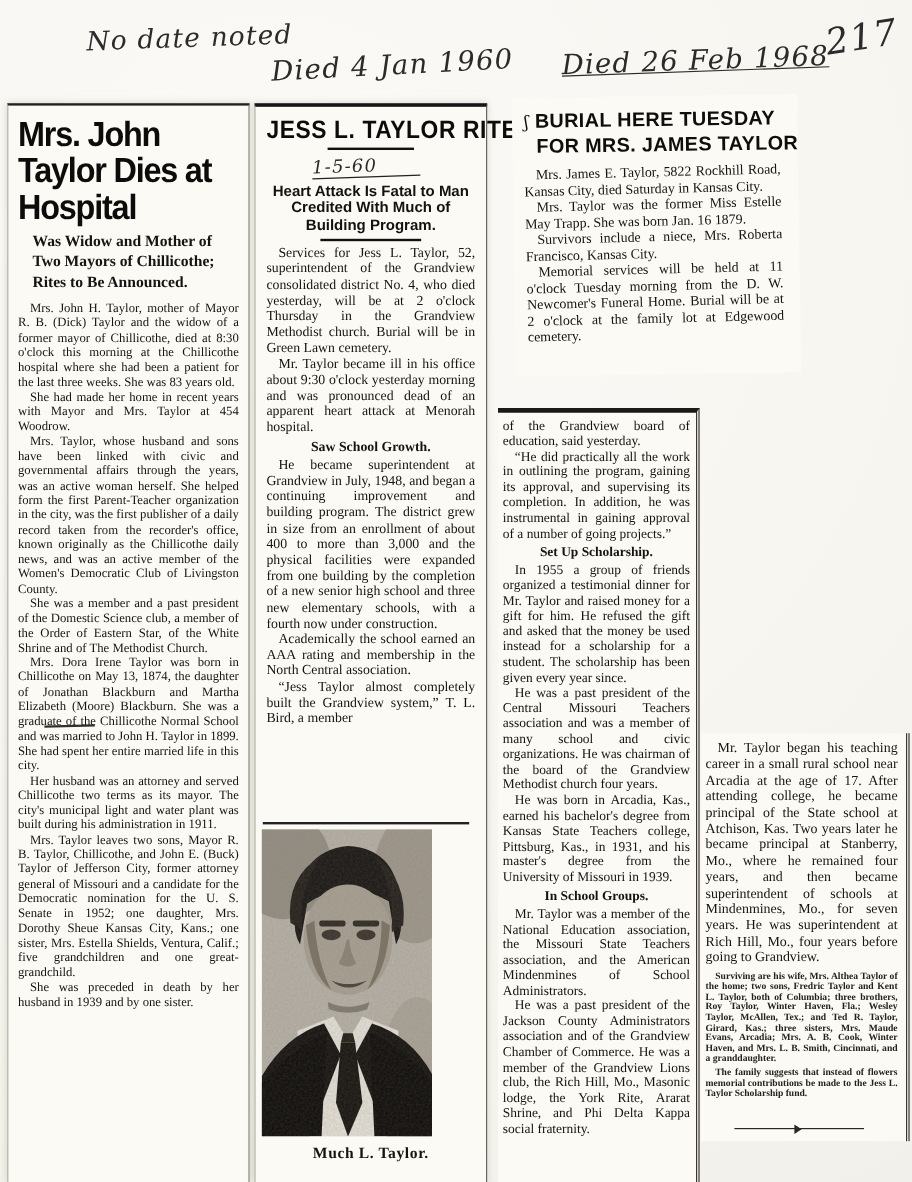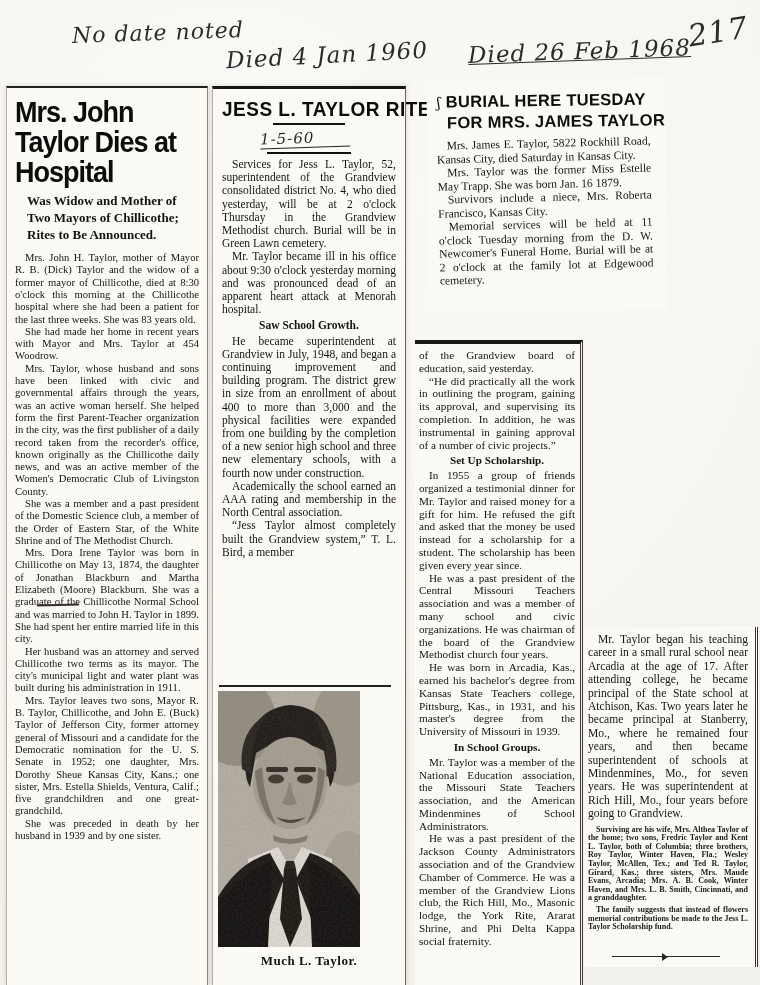--- a/index.html
+++ b/index.html
@@ -87,20 +87,21 @@
       <p>She was preceded in death by her husband in 1939 and by one sister.</p>
     </div>
 
     <div style="position:absolute;left:30px;top:516px;width:42px;height:2px;background:#33302b;transform:rotate(-1.5deg);"></div>
   </div>
 
   <div class="clip mid" style="left:212px;top:86px;width:194px;height:899px;padding:8px 9px 4px 9px;box-sizing:border-box;">
     <div class="mid-head">JESS L. TAYLOR RITES</div>
     <div class="hr-mid rule"></div>
     <div class="hw" style="position:relative;display:block;left:38px;top:0;font-size:15px;transform:rotate(-2deg);width:90px;border-bottom:1.5px solid #222;">1-5-60</div>
+    <div class="deck" style="margin-top:4px;">Heart Attack Is Fatal to Man Credited With Much of Building Program.</div>
     <div class="hr-mid rule" style="width:84px;"></div>
     <div class="bt mid" style="width:174px;margin-top:4px;">
       <p>Services for Jess L. Taylor, 52, superintendent of the Grandview consolidated district No. 4, who died yesterday, will be at 2 o'clock Thursday in the Grandview Methodist church. Burial will be in Green Lawn cemetery.</p>
       <p>Mr. Taylor became ill in his office about 9:30 o'clock yesterday morning and was pronounced dead of an apparent heart attack at Menorah hospital.</p>
       <p class="crossline">Saw School Growth.</p>
       <p>He became superintendent at Grandview in July, 1948, and began a continuing improvement and building program. The district grew in size from an enrollment of about 400 to more than 3,000 and the physical facilities were expanded from one building by the completion of a new senior high school and three new elementary schools, with a fourth now under construction.</p>
       <p>Academically the school earned an AAA rating and membership in the North Central association.</p>
       <p>“Jess Taylor almost completely built the Grandview system,” T. L. Bird, a member</p>
     </div>
     <div style="position:absolute;left:6px;top:596px;width:172px;height:1.5px;background:#242220;"></div>
@@ -163,32 +164,32 @@
       <p>Mrs. James E. Taylor, 5822 Rockhill Road, Kansas City, died Saturday in Kansas City.</p>
       <p>Mrs. Taylor was the former Miss Estelle May Trapp. She was born Jan. 16 1879.</p>
       <p>Survivors include a niece, Mrs. Roberta Francisco, Kansas City.</p>
       <p>Memorial services will be held at 11 o'clock Tuesday morning from the D. W. Newcomer's Funeral Home. Burial will be at 2 o'clock at the family lot at Edgewood cemetery.</p>
     </div>
   </div>
 
   <div class="clip cont1" style="left:415px;top:340px;width:168px;height:645px;padding:5px 6px 4px 4px;box-sizing:border-box;box-shadow:none;">
     <div class="bt cont" style="width:156px;">
       <p style="text-indent:0;">of the Grandview board of education, said yesterday.</p>
-      <p>“He did practically all the work in outlining the program, gaining its approval, and supervising its completion. In addition, he was instrumental in gaining approval of a number of civic projects.”</p>
+      <p>“He did practically all the work in outlining the program, gaining its approval, and supervising its completion. In addition, he was instrumental in gaining approval of a number of going projects.”</p>
       <p class="crossline">Set Up Scholarship.</p>
       <p>In 1955 a group of friends organized a testimonial dinner for Mr. Taylor and raised money for a gift for him. He refused the gift and asked that the money be used instead for a scholarship for a student. The scholarship has been given every year since.</p>
       <p>He was a past president of the Central Missouri Teachers association and was a member of many school and civic organizations. He was chairman of the board of the Grandview Methodist church four years.</p>
       <p>He was born in Arcadia, Kas., earned his bachelor's degree from Kansas State Teachers college, Pittsburg, Kas., in 1931, and his master's degree from the University of Missouri in 1939.</p>
       <p class="crossline">In School Groups.</p>
       <p>Mr. Taylor was a member of the National Education association, the Missouri State Teachers association, and the American Mindenmines of School Administrators.</p>
       <p>He was a past president of the Jackson County Administrators association and of the Grandview Chamber of Commerce. He was a member of the Grandview Lions club, the Rich Hill, Mo., Masonic lodge, the York Rite, Ararat Shrine, and Phi Delta Kappa social fraternity.</p>
     </div>
   </div>
 
-  <div class="clip cont2" style="left:584px;top:627px;width:174px;height:340px;padding:6px 6px 4px 4px;box-sizing:border-box;box-shadow:none;">
+  <div class="clip cont2" style="left:584px;top:611px;width:174px;height:340px;padding:6px 6px 4px 4px;box-sizing:border-box;box-shadow:none;">
     <div class="bt cont" style="width:160px;">
       <p style="font-size:11.6px;line-height:13.4px;">Mr. Taylor began his teaching career in a small rural school near Arcadia at the age of 17. After attending college, he became principal of the State school at Atchison, Kas. Two years later he became principal at Stanberry, Mo., where he remained four years, and then became superintendent of schools at Mindenmines, Mo., for seven years. He was superintendent at Rich Hill, Mo., four years before going to Grandview.</p>
     </div>
     <div class="fine" style="width:160px;margin-top:5px;">
       <p>Surviving are his wife, Mrs. Althea Taylor of the home; two sons, Fredric Taylor and Kent L. Taylor, both of Columbia; three brothers, Roy Taylor, Winter Haven, Fla.; Wesley Taylor, McAllen, Tex.; and Ted R. Taylor, Girard, Kas.; three sisters, Mrs. Maude Evans, Arcadia; Mrs. A. B. Cook, Winter Haven, and Mrs. L. B. Smith, Cincinnati, and a granddaughter.</p>
       <p>The family suggests that instead of flowers memorial contributions be made to the Jess L. Taylor Scholarship fund.</p>
     </div>
     <div class="tailpiece" style="left:28px;width:108px;position:absolute;bottom:10px;"></div>
   </div>
 

